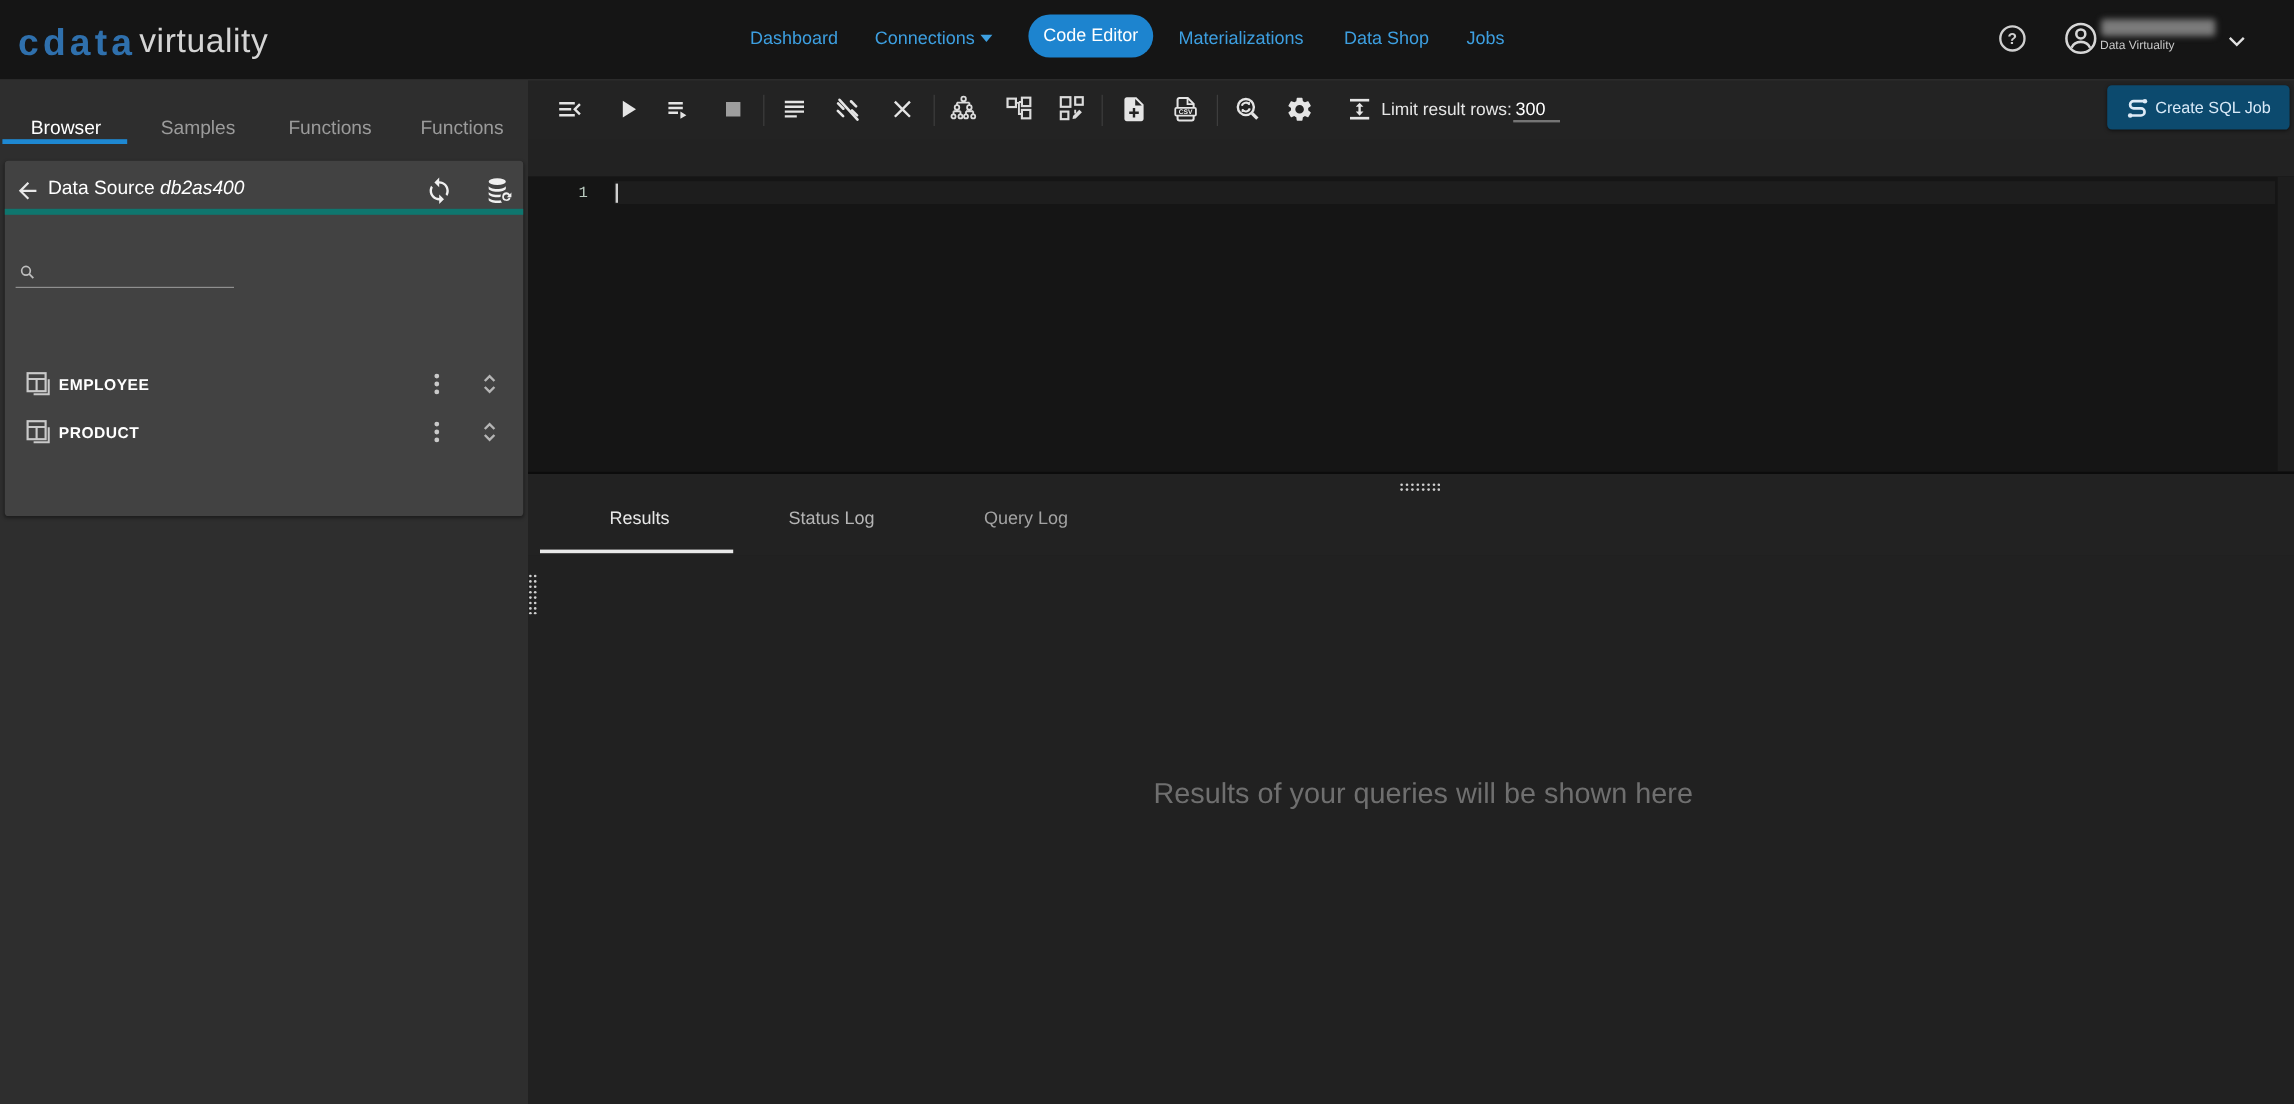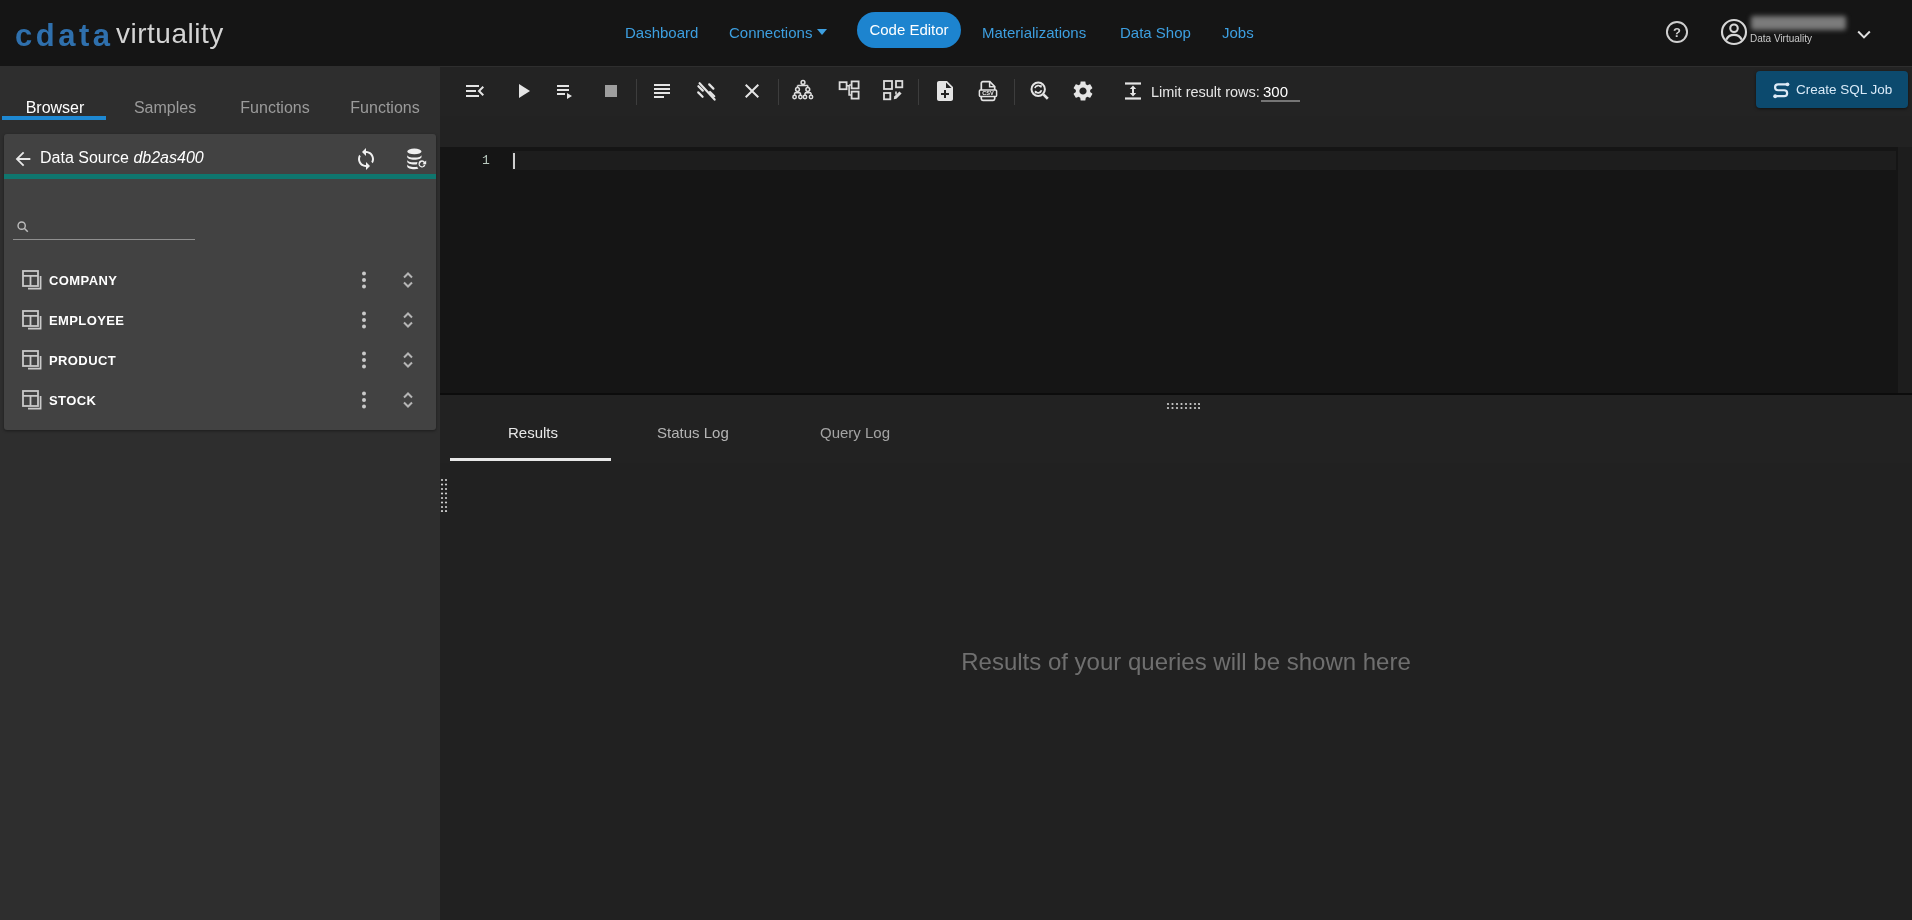--- a/index.html
+++ b/index.html
@@ -113,43 +113,20 @@
           <path d="M3.9 16.9c0 1.4 3 2.5 6.6 2.5.9 0 1.8-.1 2.6-.2.2.7.6 1.3 1.1 1.8-1.1.3-2.4.4-3.7.4-3.6 0-6.6-1.1-6.6-2.5z" fill="#f0f0f0"></path>
           <path d="M17.6 13.2a3.3 3.3 0 1 0 3.2 4.2h-1.5a1.9 1.9 0 1 1-.2-1.7l-1.2 1.2h3.5v-3.5l-1.2 1.2a3.3 3.3 0 0 0-2.6-1.4z" fill="#f0f0f0"></path>
         </svg>
       </div>
       <svg class="abs" style="left:12px;top:86px;" width="14" height="14" viewBox="0 0 24 24">
           <circle cx="9.7" cy="9.7" r="6.2" fill="none" stroke="#bdbdbd" stroke-width="2.4"></circle>
           <path d="M14.2 14.2l6 6" stroke="#bdbdbd" stroke-width="2.6"></path>
         </svg>
       <div id="search-line"></div>
 
-      <div class="row" style="top:126px;">
-        <svg class="icon24" style="left:16px;top:8px;" viewBox="0 0 24 24">
-            <g fill="none" stroke="#c9c9c9" stroke-width="1.8">
-              <rect x="3" y="3" width="15" height="15"></rect>
-              <path d="M3 7.8h15M10.5 7.8V18"></path>
-              <path d="M20.6 8v12.6H8" stroke-width="1.7"></path>
-            </g>
-          </svg>
-        <div class="lbl">COMPANY</div>
-        <svg class="icon24" style="left:348px;top:8px;" viewBox="0 0 24 24">
-            <g fill="#c9c9c9">
-              <circle cx="12" cy="5.4" r="2"></circle>
-              <circle cx="12" cy="12" r="2"></circle>
-              <circle cx="12" cy="18.6" r="2"></circle>
-            </g>
-          </svg>
-        <svg class="icon24" style="left:392px;top:8px;" viewBox="0 0 24 24">
-            <g fill="none" stroke="#b5b5b5" stroke-width="2">
-              <path d="M8 9.5L12 5.5l4 4"></path>
-              <path d="M8 14.5l4 4 4-4"></path>
-            </g>
-          </svg>
-      </div>
       <div class="row" style="top:166px;">
         <svg class="icon24" style="left:16px;top:8px;" viewBox="0 0 24 24">
             <g fill="none" stroke="#c9c9c9" stroke-width="1.8">
               <rect x="3" y="3" width="15" height="15"></rect>
               <path d="M3 7.8h15M10.5 7.8V18"></path>
               <path d="M20.6 8v12.6H8" stroke-width="1.7"></path>
             </g>
           </svg>
         <div class="lbl">EMPLOYEE</div>
         <svg class="icon24" style="left:348px;top:8px;" viewBox="0 0 24 24">
@@ -168,43 +145,20 @@
       </div>
       <div class="row" style="top:206px;">
         <svg class="icon24" style="left:16px;top:8px;" viewBox="0 0 24 24">
             <g fill="none" stroke="#c9c9c9" stroke-width="1.8">
               <rect x="3" y="3" width="15" height="15"></rect>
               <path d="M3 7.8h15M10.5 7.8V18"></path>
               <path d="M20.6 8v12.6H8" stroke-width="1.7"></path>
             </g>
           </svg>
         <div class="lbl">PRODUCT</div>
-        <svg class="icon24" style="left:348px;top:8px;" viewBox="0 0 24 24">
-            <g fill="#c9c9c9">
-              <circle cx="12" cy="5.4" r="2"></circle>
-              <circle cx="12" cy="12" r="2"></circle>
-              <circle cx="12" cy="18.6" r="2"></circle>
-            </g>
-          </svg>
-        <svg class="icon24" style="left:392px;top:8px;" viewBox="0 0 24 24">
-            <g fill="none" stroke="#b5b5b5" stroke-width="2">
-              <path d="M8 9.5L12 5.5l4 4"></path>
-              <path d="M8 14.5l4 4 4-4"></path>
-            </g>
-          </svg>
-      </div>
-      <div class="row" style="top:246px;">
-        <svg class="icon24" style="left:16px;top:8px;" viewBox="0 0 24 24">
-            <g fill="none" stroke="#c9c9c9" stroke-width="1.8">
-              <rect x="3" y="3" width="15" height="15"></rect>
-              <path d="M3 7.8h15M10.5 7.8V18"></path>
-              <path d="M20.6 8v12.6H8" stroke-width="1.7"></path>
-            </g>
-          </svg>
-        <div class="lbl">STOCK</div>
         <svg class="icon24" style="left:348px;top:8px;" viewBox="0 0 24 24">
             <g fill="#c9c9c9">
               <circle cx="12" cy="5.4" r="2"></circle>
               <circle cx="12" cy="12" r="2"></circle>
               <circle cx="12" cy="18.6" r="2"></circle>
             </g>
           </svg>
         <svg class="icon24" style="left:392px;top:8px;" viewBox="0 0 24 24">
             <g fill="none" stroke="#b5b5b5" stroke-width="2">
               <path d="M8 9.5L12 5.5l4 4"></path>

